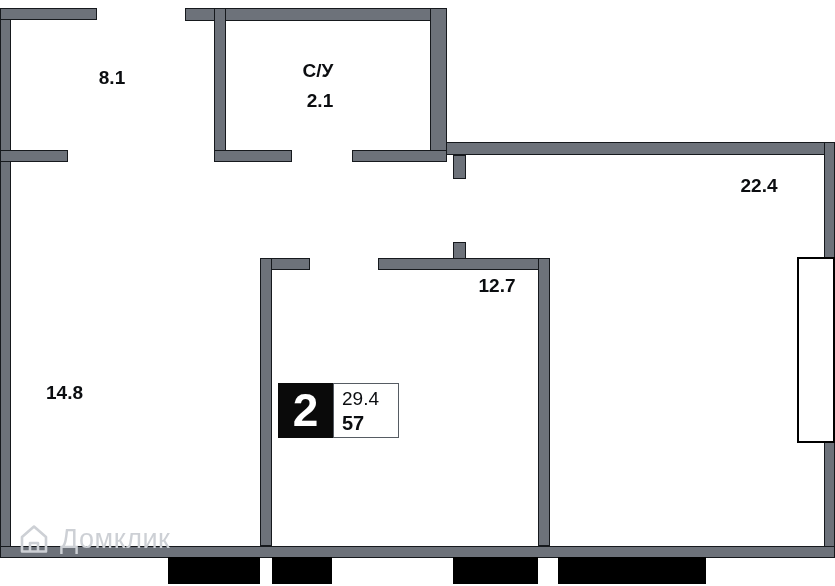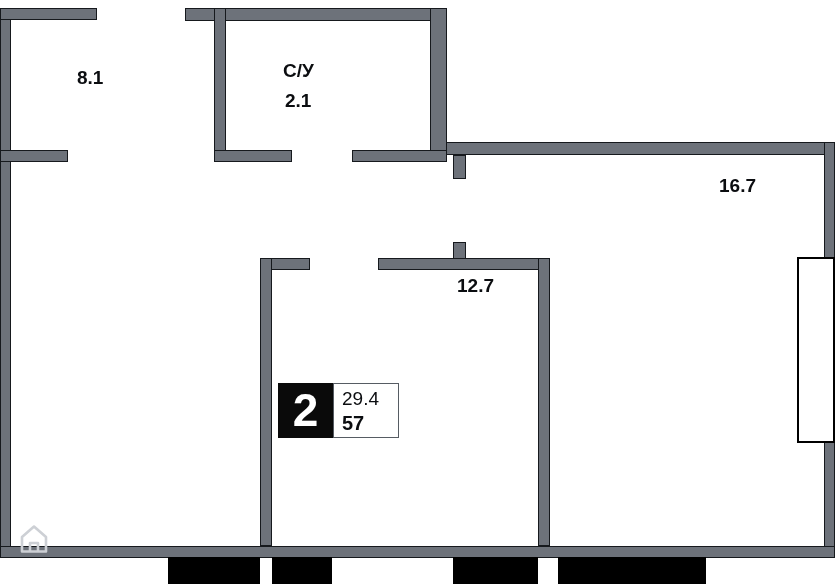--- a/index.html
+++ b/index.html
@@ -29,21 +29,21 @@
     position: absolute;
     background: #ffffff;
     border: 2px solid #000000;
   }
 
   .room-label {
     position: absolute;
     font-size: 19px;
     font-weight: 700;
     color: #0b0d10;
-    text-align: left;
+    text-align: center;
     white-space: nowrap;
     line-height: 24px;
   }
   .room-label.left { text-align: left; }
 
   .badge {
     position: absolute;
     left: 278px;
     top: 383px;
     display: flex;
@@ -124,31 +124,33 @@
   <div class="window-bar" style="left:168px; top:557px; width:92px;  height:27px"></div>
   <div class="window-bar" style="left:272px; top:557px; width:60px;  height:27px"></div>
   <div class="window-bar" style="left:453px; top:557px; width:85px;  height:27px"></div>
   <div class="window-bar" style="left:558px; top:557px; width:148px; height:27px"></div>
 
   <div class="window-frame" style="left:797px; top:257px; width:38px; height:186px"></div>
 
   <div class="room-label" style="left:77px;  top:66px;  width:70px">8.1</div>
   <div class="room-label" style="left:283px; top:59px;  width:70px">С/У</div>
   <div class="room-label" style="left:285px; top:89px;  width:70px">2.1</div>
-  <div class="room-label" style="left:719px; top:174px; width:80px">16.7</div>
+  <div class="room-label" style="left:719px; top:174px; width:80px">22.4</div>
   <div class="room-label" style="left:457px; top:274px; width:80px">12.7</div>
+  <div class="room-label left" style="left:46px; top:381px; width:90px">14.8</div>
 
   <div class="badge">
     <div class="badge-rooms">2</div>
     <div class="badge-areas">
       <div class="badge-area-upper">29.4</div>
       <div class="badge-area-total">57</div>
     </div>
   </div>
 
   <div class="watermark">
     <svg width="36" height="36" viewBox="0 0 36 36">
       <path d="M6 16 L18 5.5 L30 16 V30.5 H6 Z" fill="none" stroke="#cdd0d5" stroke-width="2.6" stroke-linejoin="round"></path>
       <path d="M14 30.5 V22 H22 V30.5" fill="none" stroke="#cdd0d5" stroke-width="2.6" stroke-linejoin="round"></path>
     </svg>
+    <span class="watermark-text">Домклик</span>
   </div>
 
 </div>
 
 </body></html>

